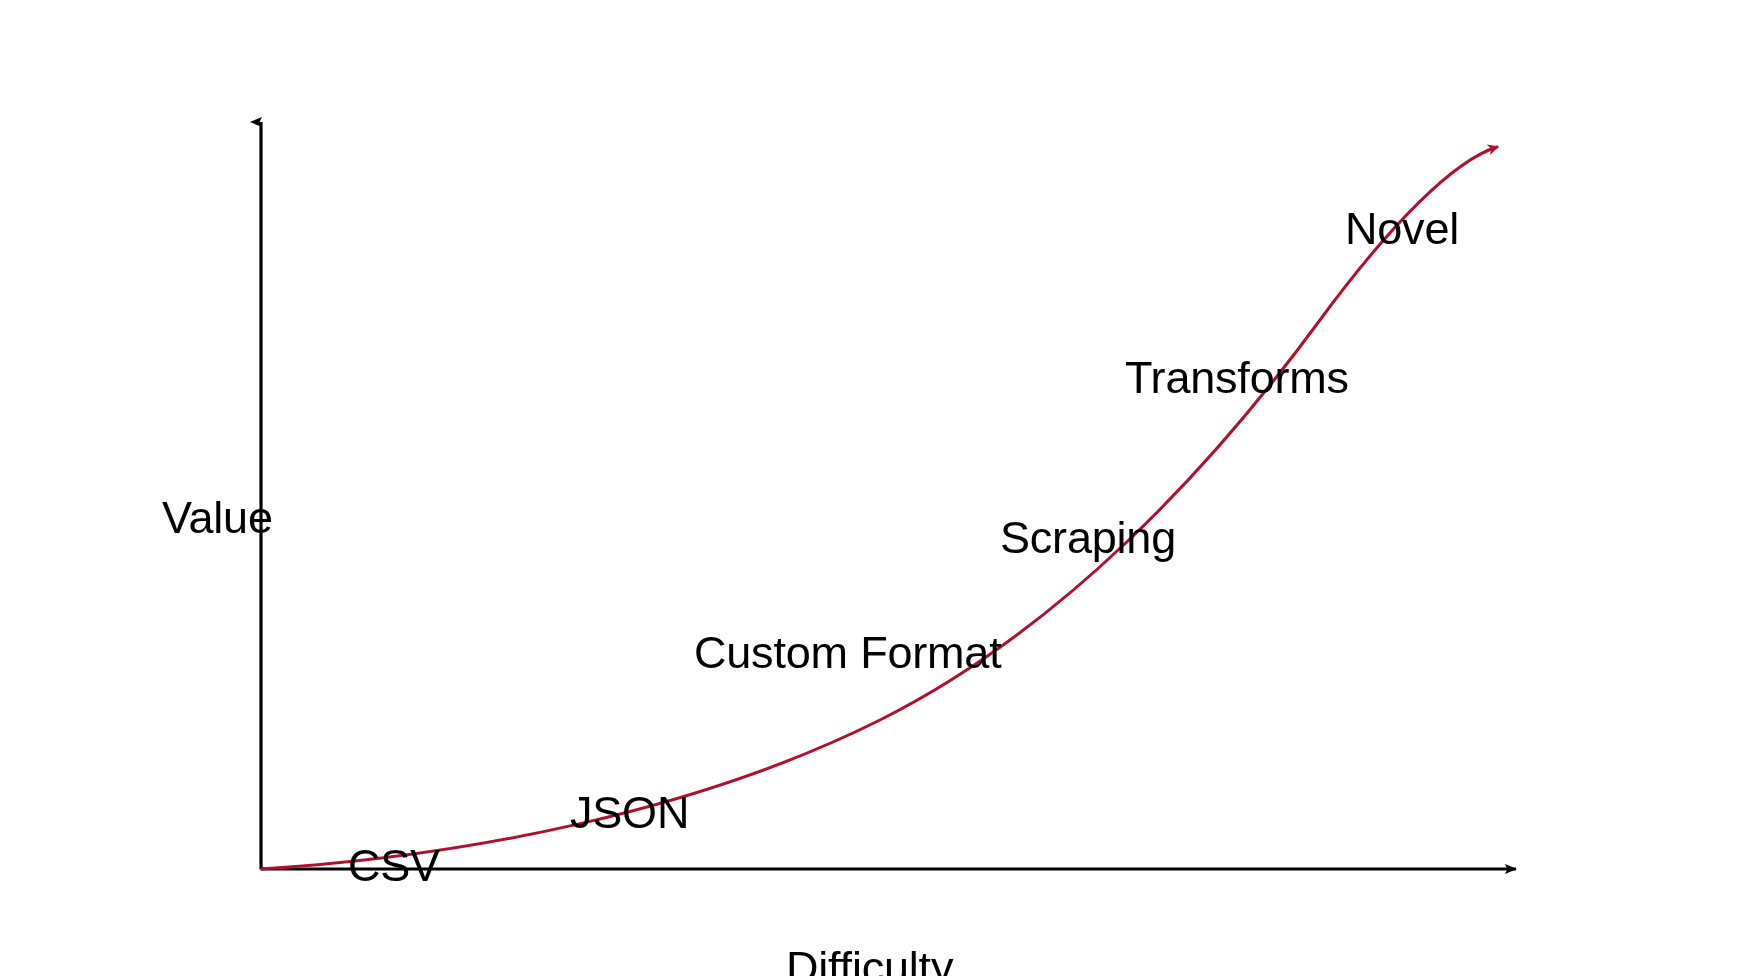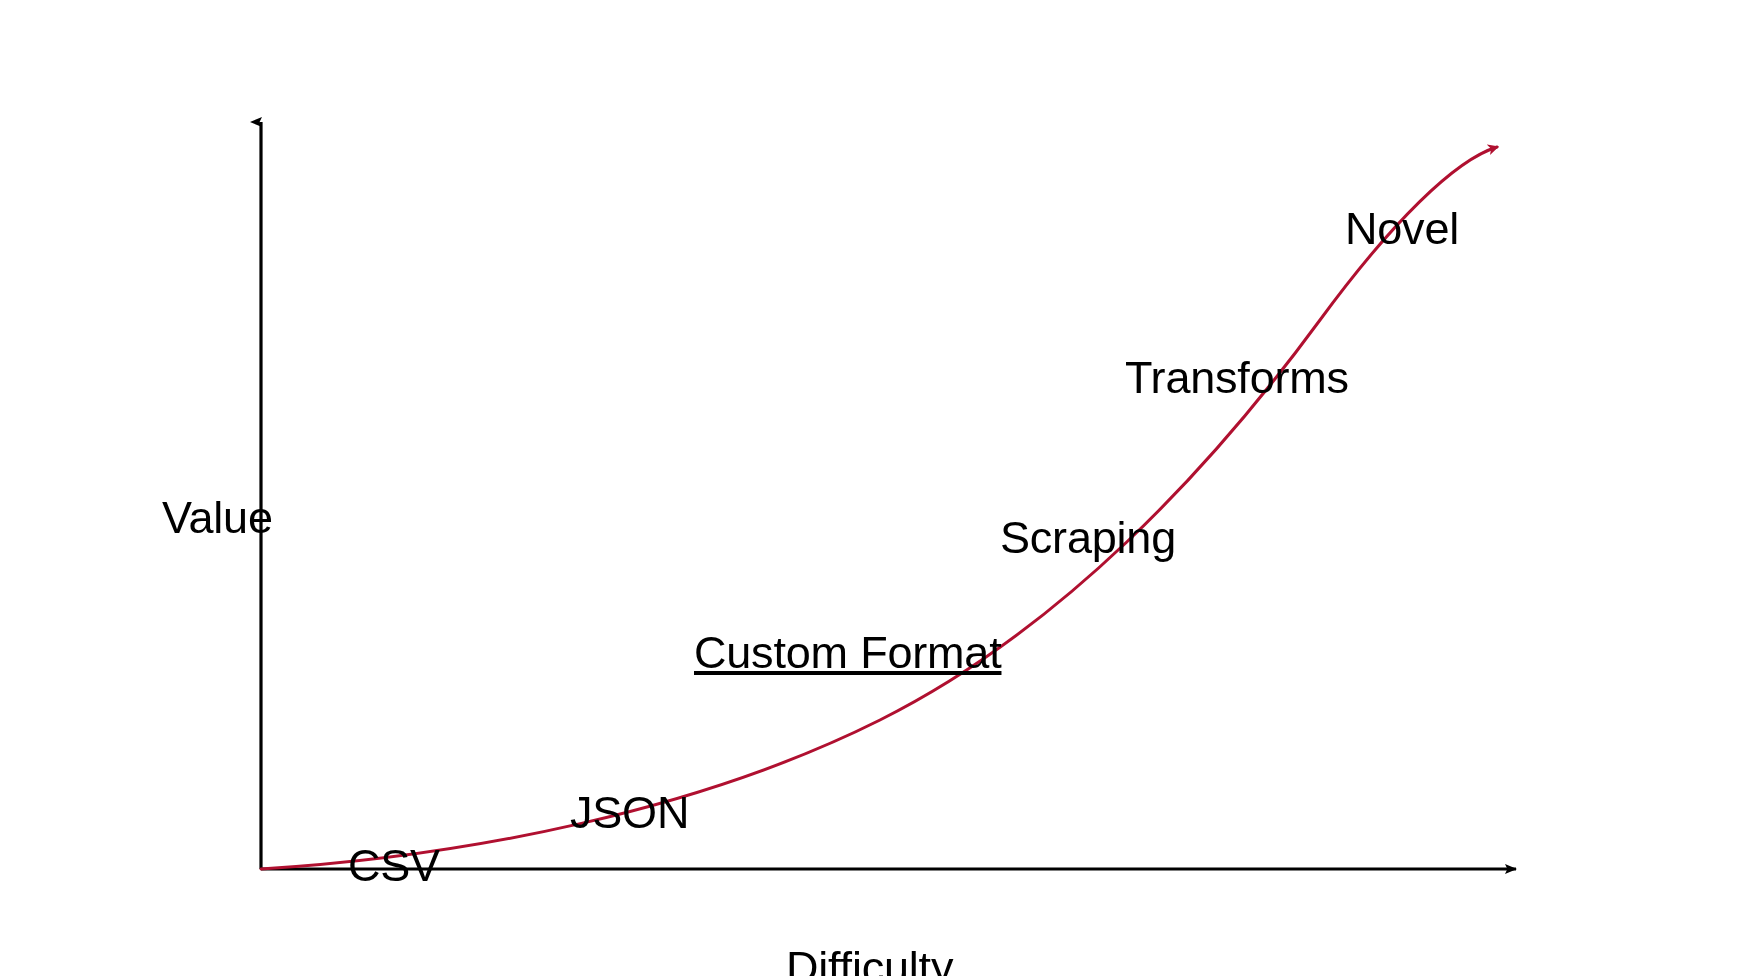--- a/index.html
+++ b/index.html
@@ -34,21 +34,21 @@
     font-weight: 400;
     white-space: nowrap;
     line-height: 1;
     letter-spacing: -0.2px;
   }
   .curve-label { font-size: 45px; }
   .axis-label  { font-size: 45px; }
 
   #label-csv            { left: 348px;  top: 843px; }
   #label-json           { left: 570px;  top: 790px; }
-  #label-custom-format  { left: 694px;  top: 630px; text-decoration: underline; }
+  #label-custom-format  { left: 694px;  top: 630px; }
   #label-scraping       { left: 1000px; top: 515px; }
   #label-transforms     { left: 1125px; top: 355px; }
   #label-novel          { left: 1345px; top: 206px; }
 
   #label-value      { left: 118px; top: 495px; margin-left: 44px; }
   #label-difficulty { left: 786px; top: 945px; }
 </style>
 </head>
 <body>
 

